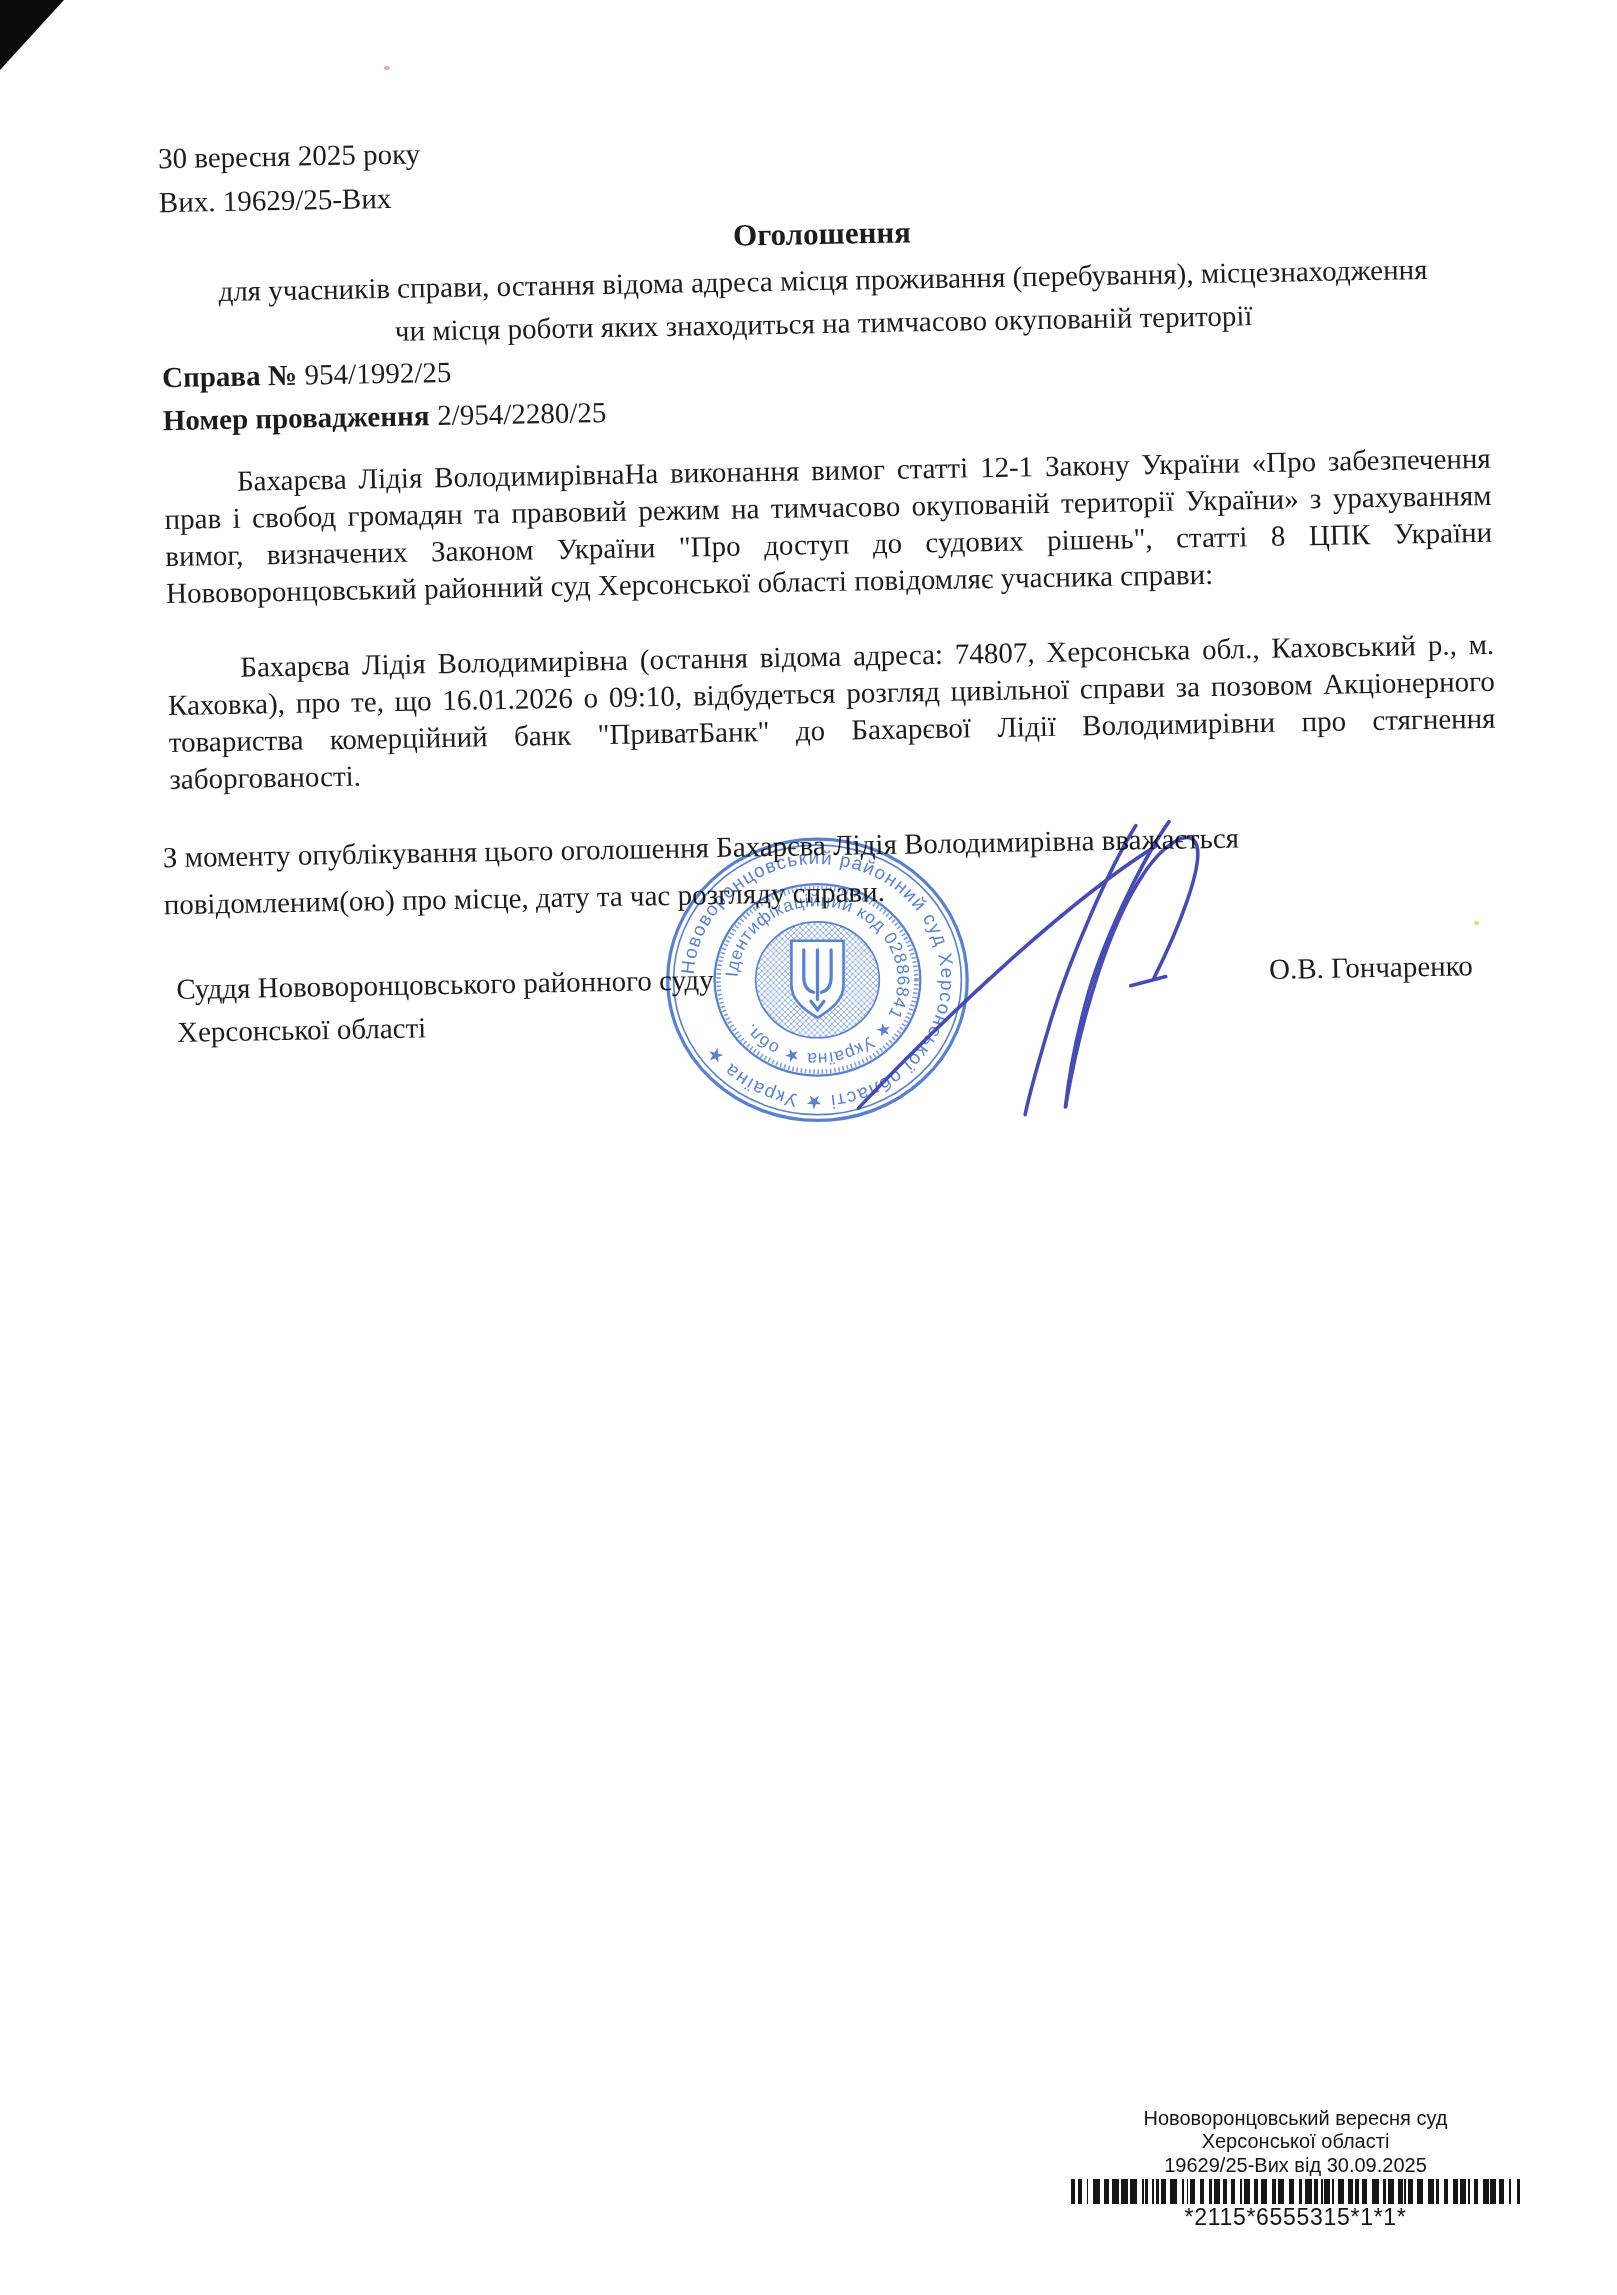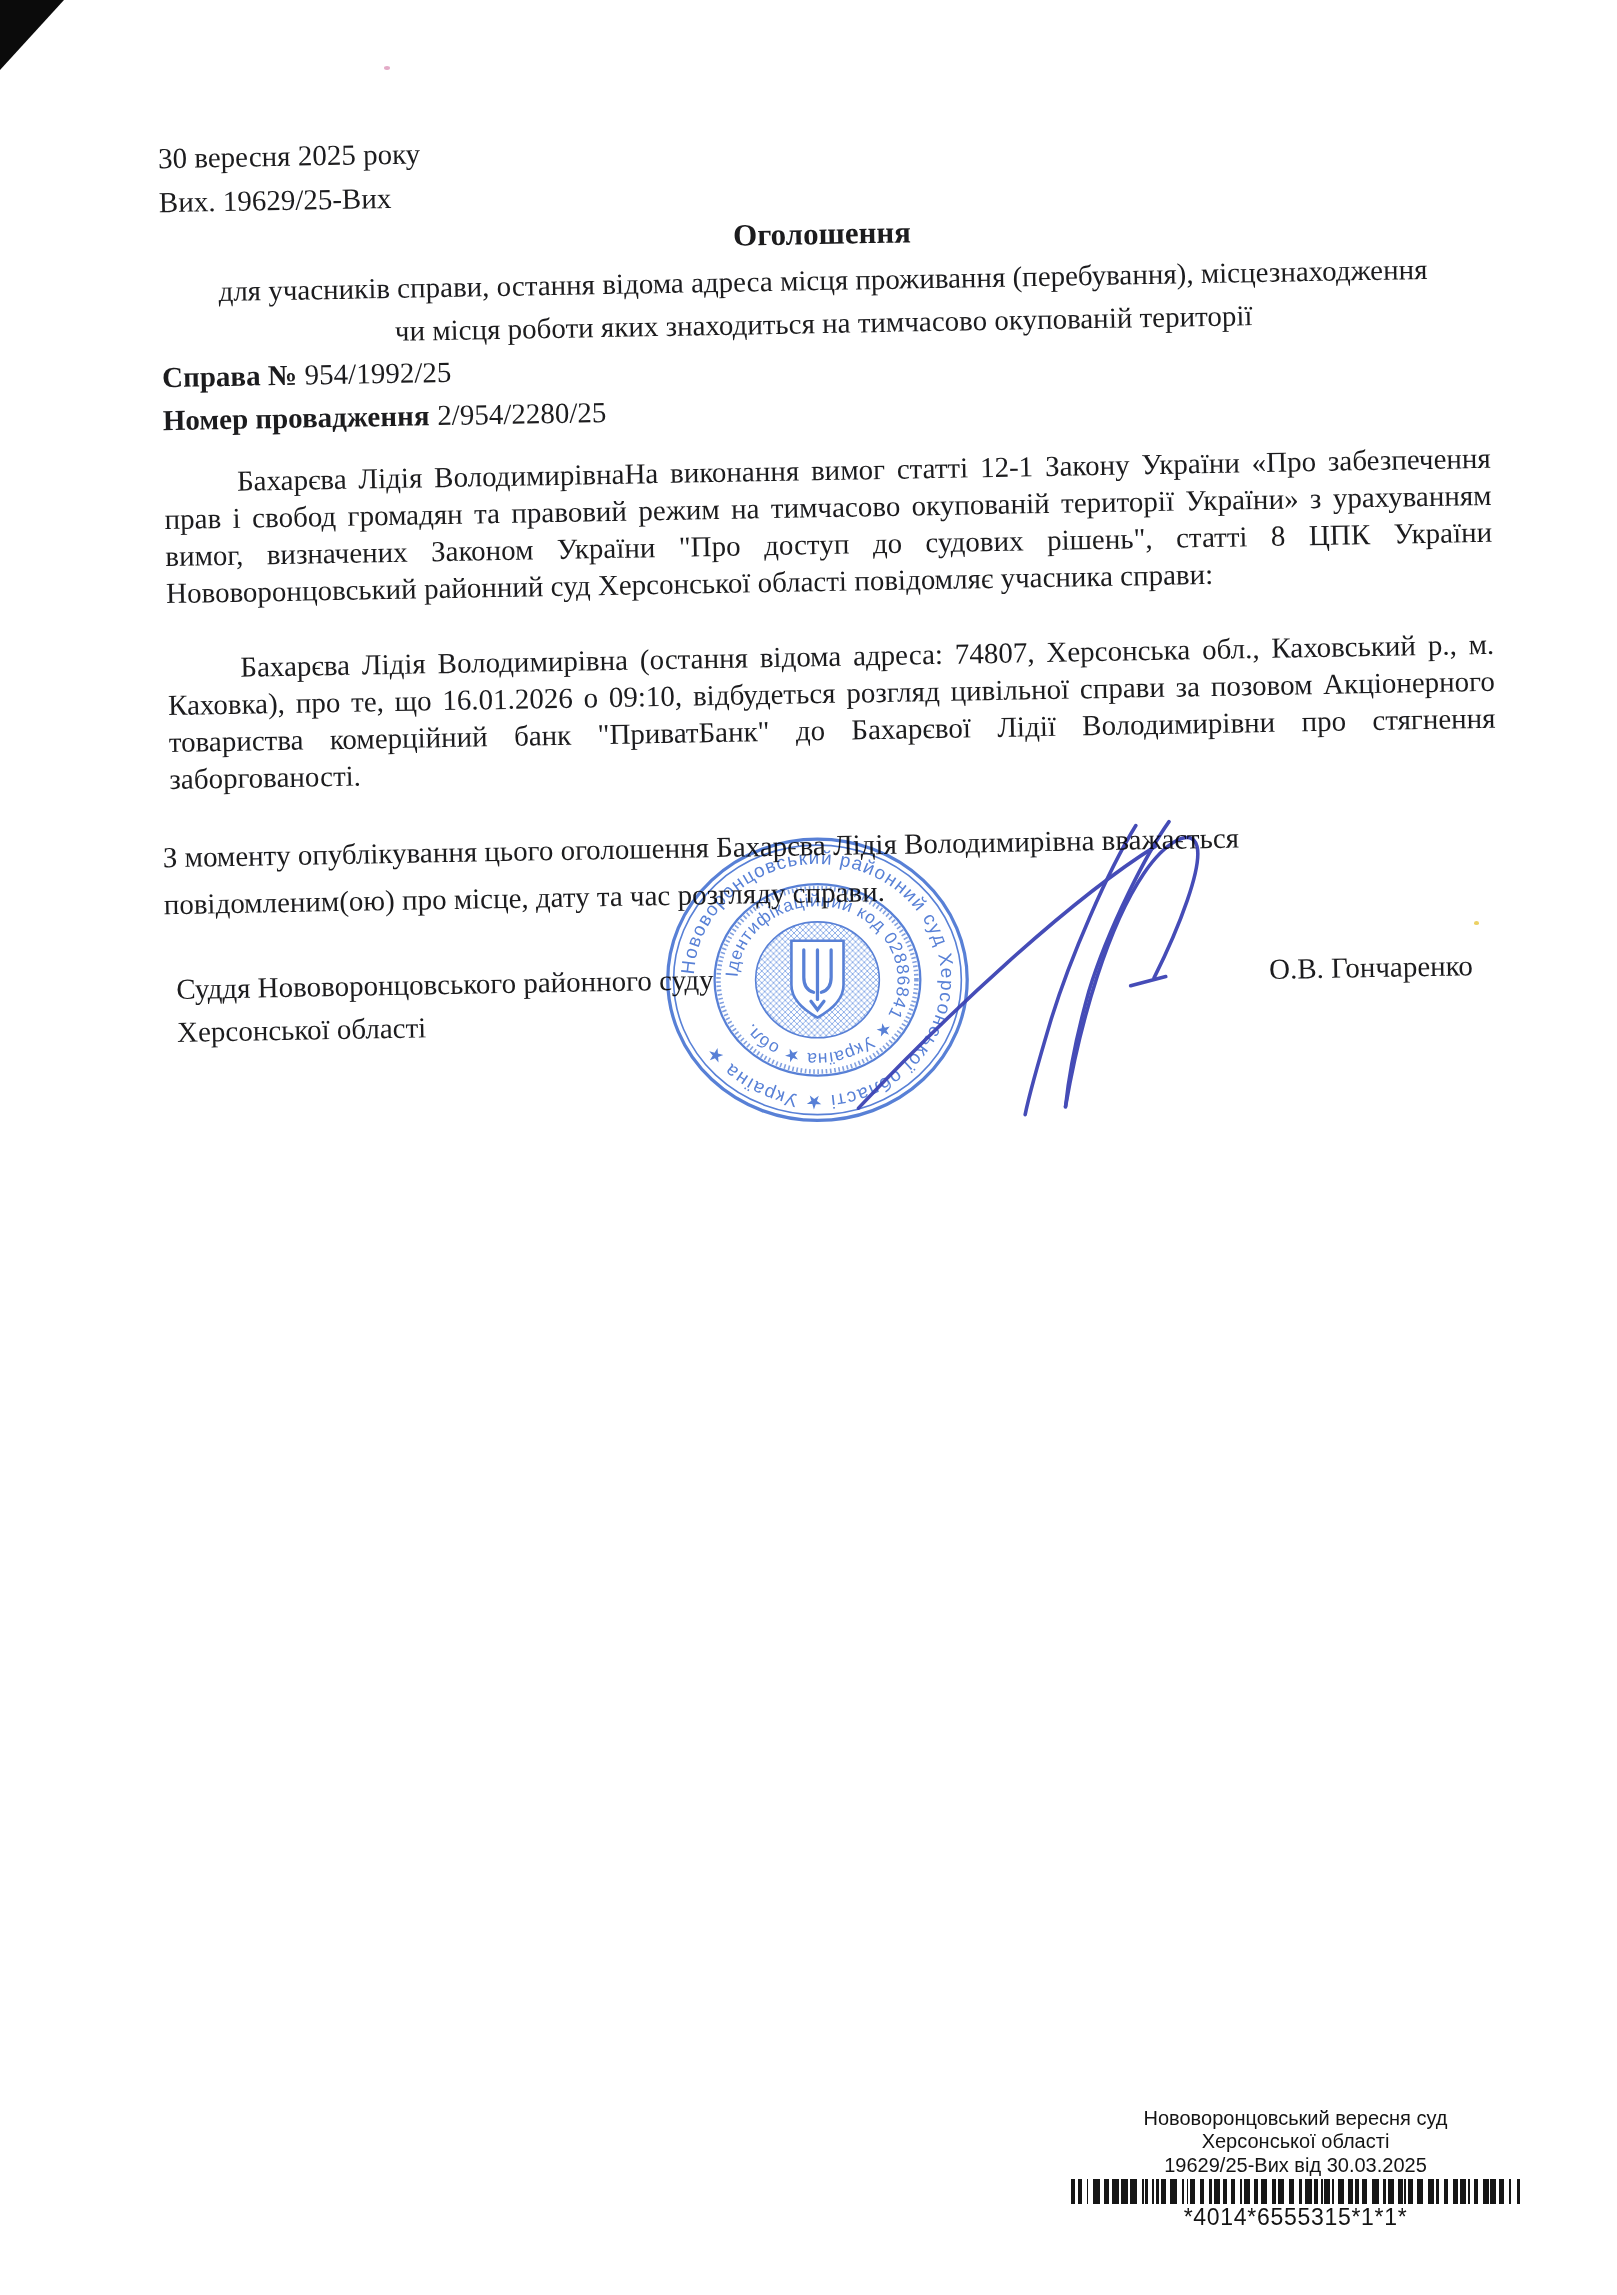--- a/index.html
+++ b/index.html
@@ -165,19 +165,19 @@
       <path d="M 1744,1268 C 1702,1336 1642,1472 1612,1572 C 1590,1646 1578,1692 1574,1712"></path>
       <path d="M 1636,1700 C 1660,1562 1702,1422 1756,1342 C 1790,1292 1830,1270 1838,1300 C 1846,1332 1812,1422 1772,1502"></path>
       <path d="M 1774,1300 C 1642,1382 1452,1560 1318,1702"></path>
       <path d="M 1736,1514 L 1790,1500"></path>
     </g>
   </svg>
 
   <div class="footer-block">
     <div>Нововоронцовський вересня суд</div>
     <div>Херсонської області</div>
-    <div>19629/25-Вих від 30.03.2025</div>
+    <div>19629/25-Вих від 30.09.2025</div>
     <div class="barcode"><span style="display:inline-block;height:100%;background:#161616;width:3.9px;margin-right:3.3px"></span><span style="display:inline-block;height:100%;background:#161616;width:3.9px;margin-right:4.6px"></span><span style="display:inline-block;height:100%;background:#161616;width:1.3px;margin-right:5.2px"></span><span style="display:inline-block;height:100%;background:#161616;width:6.5px;margin-right:4.6px"></span><span style="display:inline-block;height:100%;background:#161616;width:4.6px;margin-right:3.3px"></span><span style="display:inline-block;height:100%;background:#161616;width:6.5px;margin-right:2.6px"></span><span style="display:inline-block;height:100%;background:#161616;width:6.5px;margin-right:2.6px"></span><span style="display:inline-block;height:100%;background:#161616;width:6.5px;margin-right:5.2px"></span><span style="display:inline-block;height:100%;background:#161616;width:2px;margin-right:1.3px"></span><span style="display:inline-block;height:100%;background:#161616;width:2.6px;margin-right:3.9px"></span><span style="display:inline-block;height:100%;background:#161616;width:2.6px;margin-right:1.3px"></span><span style="display:inline-block;height:100%;background:#161616;width:3.3px;margin-right:2px"></span><span style="display:inline-block;height:100%;background:#161616;width:4.6px;margin-right:4.6px"></span><span style="display:inline-block;height:100%;background:#161616;width:6.5px;margin-right:5.2px"></span><span style="display:inline-block;height:100%;background:#161616;width:2.6px;margin-right:2.6px"></span><span style="display:inline-block;height:100%;background:#161616;width:1.3px;margin-right:1.3px"></span><span style="display:inline-block;height:100%;background:#161616;width:5.2px;margin-right:5.2px"></span><span style="display:inline-block;height:100%;background:#161616;width:3.9px;margin-right:5.2px"></span><span style="display:inline-block;height:100%;background:#161616;width:3.3px;margin-right:2px"></span><span style="display:inline-block;height:100%;background:#161616;width:5.2px;margin-right:3.9px"></span><span style="display:inline-block;height:100%;background:#161616;width:3.9px;margin-right:3.3px"></span><span style="display:inline-block;height:100%;background:#161616;width:4.6px;margin-right:5.2px"></span><span style="display:inline-block;height:100%;background:#161616;width:1.3px;margin-right:2px"></span><span style="display:inline-block;height:100%;background:#161616;width:5.9px;margin-right:4.6px"></span><span style="display:inline-block;height:100%;background:#161616;width:3.9px;margin-right:3.3px"></span><span style="display:inline-block;height:100%;background:#161616;width:5.9px;margin-right:4.6px"></span><span style="display:inline-block;height:100%;background:#161616;width:3.9px;margin-right:2.6px"></span><span style="display:inline-block;height:100%;background:#161616;width:5.2px;margin-right:5.2px"></span><span style="display:inline-block;height:100%;background:#161616;width:5.2px;margin-right:5.2px"></span><span style="display:inline-block;height:100%;background:#161616;width:2.6px;margin-right:3.3px"></span><span style="display:inline-block;height:100%;background:#161616;width:7.2px;margin-right:2px"></span><span style="display:inline-block;height:100%;background:#161616;width:3.9px;margin-right:2.6px"></span><span style="display:inline-block;height:100%;background:#161616;width:2px;margin-right:1.3px"></span><span style="display:inline-block;height:100%;background:#161616;width:5.9px;margin-right:2.6px"></span><span style="display:inline-block;height:100%;background:#161616;width:1.3px;margin-right:4.6px"></span><span style="display:inline-block;height:100%;background:#161616;width:5.2px;margin-right:4.6px"></span><span style="display:inline-block;height:100%;background:#161616;width:4.6px;margin-right:2px"></span><span style="display:inline-block;height:100%;background:#161616;width:3.9px;margin-right:3.3px"></span><span style="display:inline-block;height:100%;background:#161616;width:5.2px;margin-right:5.2px"></span><span style="display:inline-block;height:100%;background:#161616;width:6.5px;margin-right:3.9px"></span><span style="display:inline-block;height:100%;background:#161616;width:3.3px;margin-right:2px"></span><span style="display:inline-block;height:100%;background:#161616;width:5.9px;margin-right:4.6px"></span><span style="display:inline-block;height:100%;background:#161616;width:4.6px;margin-right:1.3px"></span><span style="display:inline-block;height:100%;background:#161616;width:2px;margin-right:2px"></span><span style="display:inline-block;height:100%;background:#161616;width:4.6px;margin-right:3.9px"></span><span style="display:inline-block;height:100%;background:#161616;width:6.5px;margin-right:4.6px"></span><span style="display:inline-block;height:100%;background:#161616;width:6.5px;margin-right:1.3px"></span><span style="display:inline-block;height:100%;background:#161616;width:3.3px;margin-right:4.6px"></span><span style="display:inline-block;height:100%;background:#161616;width:3.9px;margin-right:5.2px"></span><span style="display:inline-block;height:100%;background:#161616;width:5.2px;margin-right:2px"></span><span style="display:inline-block;height:100%;background:#161616;width:6.5px;margin-right:2px"></span><span style="display:inline-block;height:100%;background:#161616;width:1.3px;margin-right:4.6px"></span><span style="display:inline-block;height:100%;background:#161616;width:3.9px;margin-right:5.2px"></span><span style="display:inline-block;height:100%;background:#161616;width:5.2px;margin-right:1.3px"></span><span style="display:inline-block;height:100%;background:#161616;width:5.9px;margin-right:3.3px"></span><span style="display:inline-block;height:100%;background:#161616;width:5.2px;margin-right:5.2px"></span><span style="display:inline-block;height:100%;background:#161616;width:2px;margin-right:5.2px"></span><span style="display:inline-block;height:100%;background:#161616;width:5.9px;margin-right:2px"></span></div>
-    <div class="barcode-value">*4014*6555315*1*1*</div>
+    <div class="barcode-value">*2115*6555315*1*1*</div>
   </div>
 
 </div>
 
 
 </body></html>

